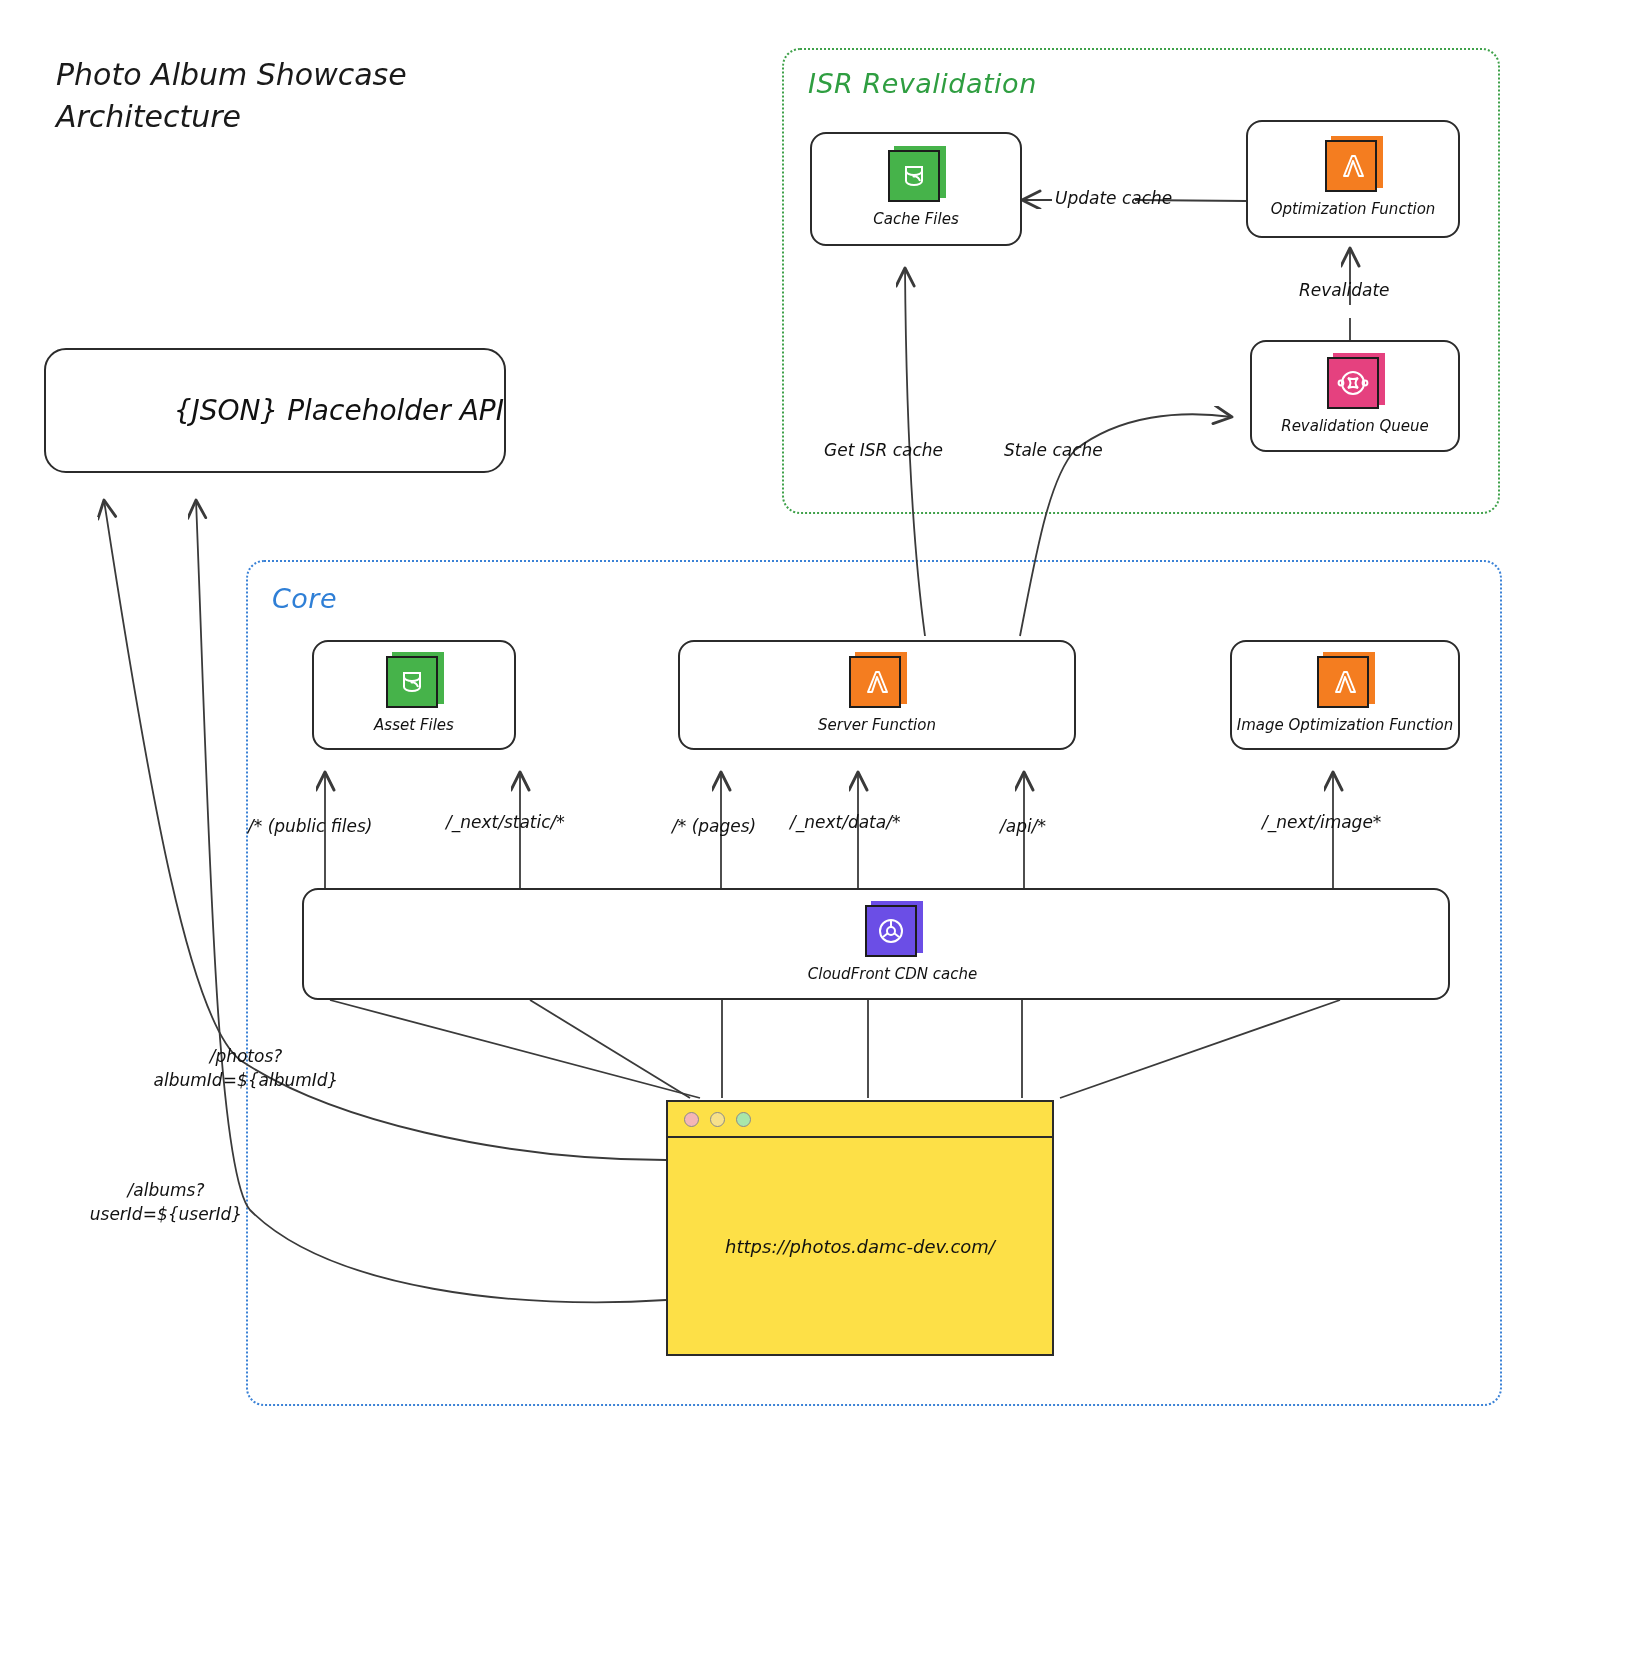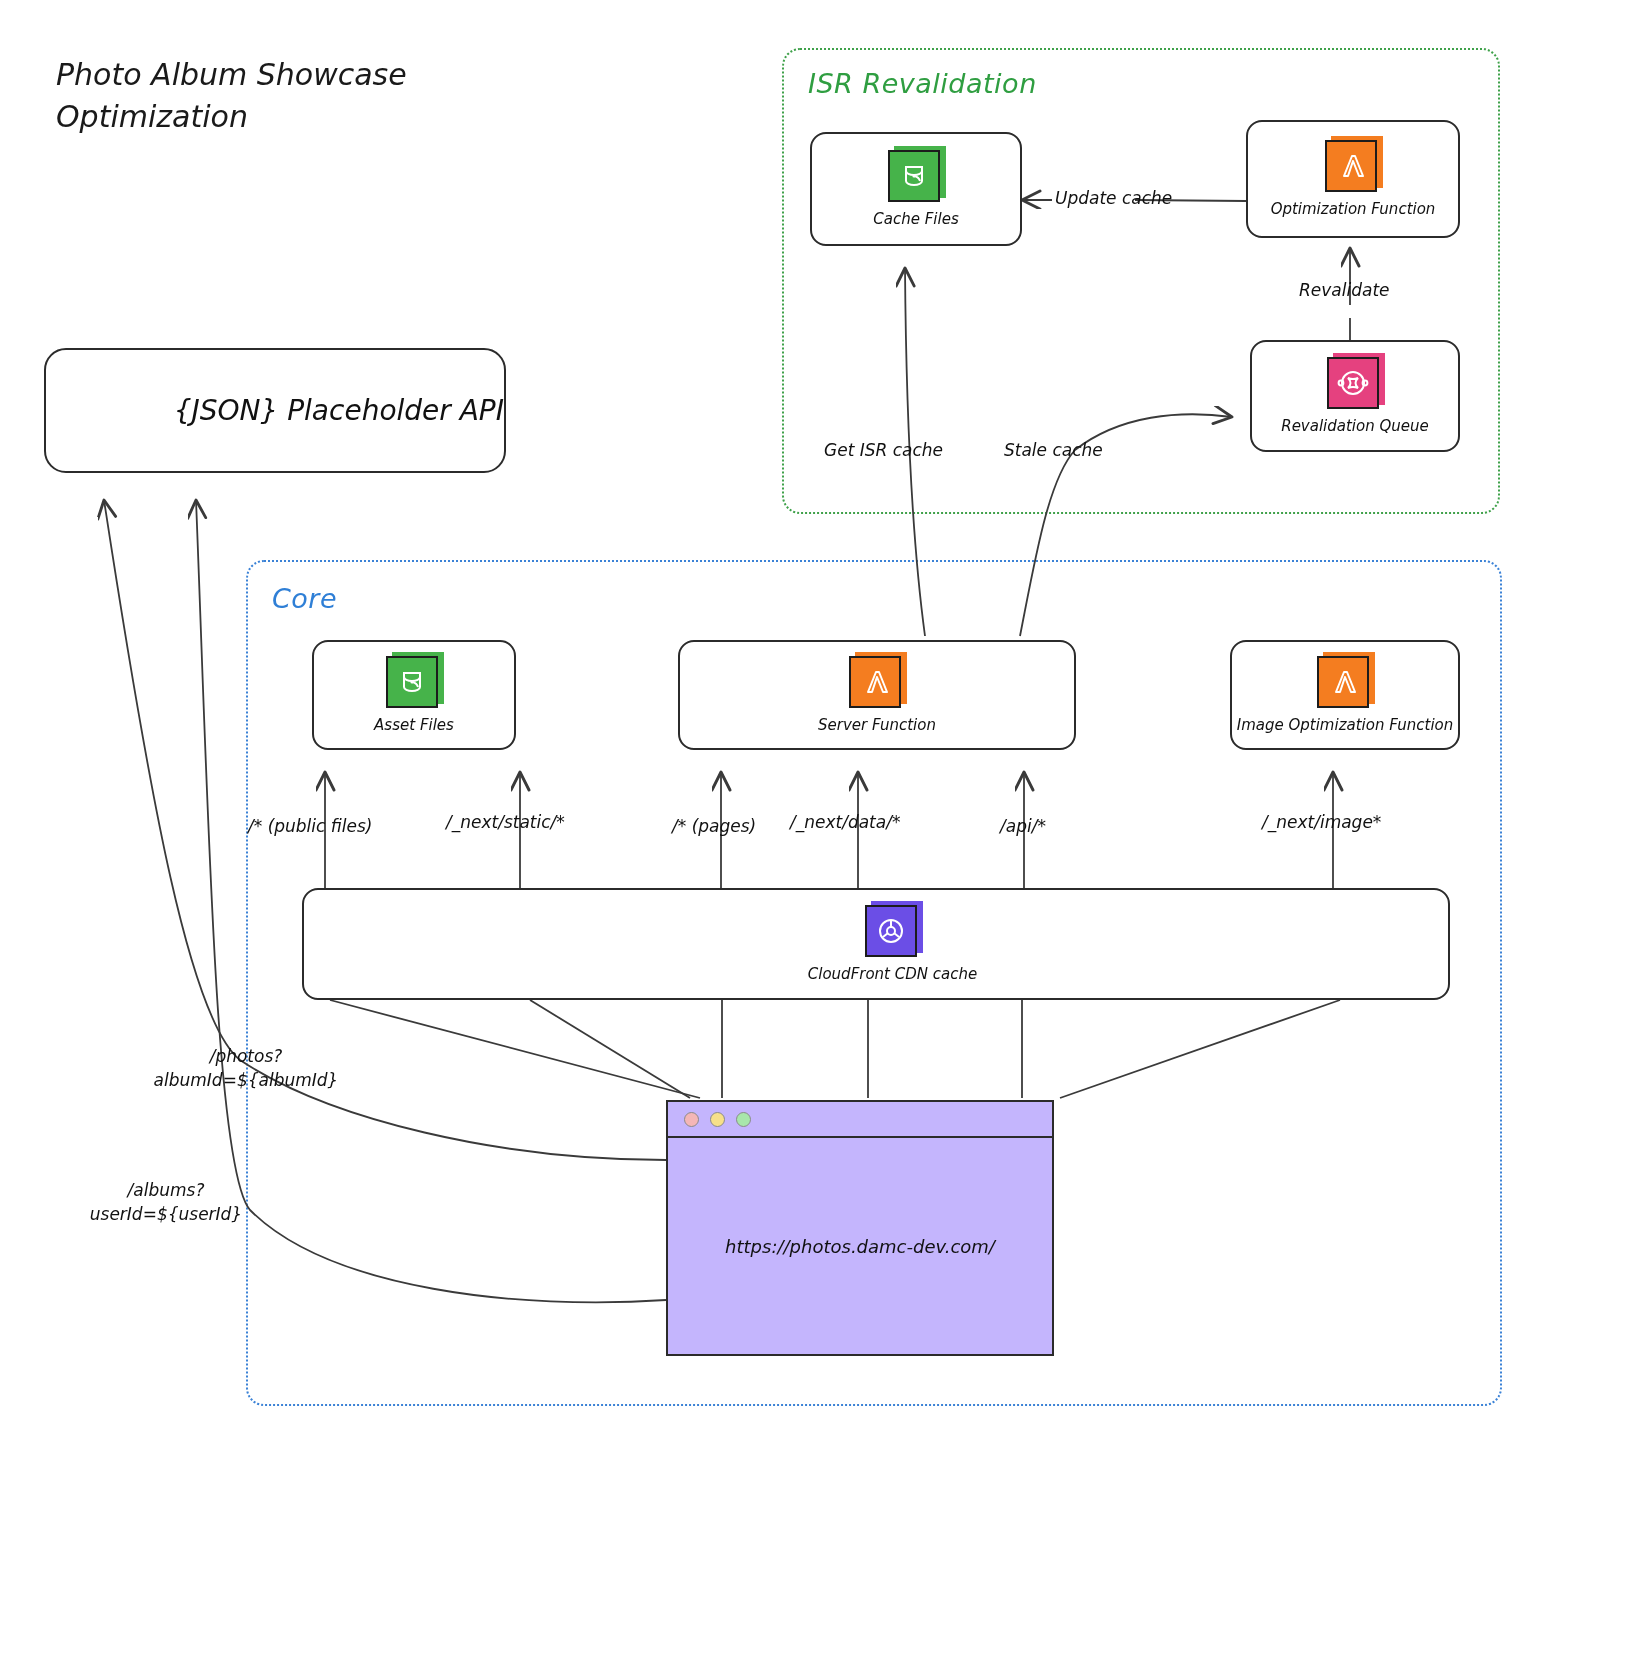--- a/index.html
+++ b/index.html
@@ -148,21 +148,21 @@
 
   
   .browser {
     position: absolute;
     left: 666px;
     top: 1100px;
     width: 388px;
     height: 256px;
     box-sizing: border-box;
     border: 2px solid #2b2b2b;
-    background: #c4b5fd;
+    background: #fde047;
   }
   .browser-bar {
     height: 34px;
     border-bottom: 2px solid #2b2b2b;
     display: flex;
     align-items: center;
     padding-left: 16px;
     gap: 11px;
   }
   .dot {
@@ -198,21 +198,21 @@
     line-height: 24px;
   }
   .edge-label.nowrap { white-space: nowrap; }
 </style>
 </head>
 <body>
 
 <div id="canvas">
 
   <div class="diagram-title">Photo Album Showcase
-Optimization</div>
+Architecture</div>
 
   <div class="group-box group-isr"></div>
   <div class="group-label group-label-isr">ISR Revalidation</div>
 
   <div class="group-box group-core"></div>
   <div class="group-label group-label-core">Core</div>
 
   <div class="api-box">
     <span class="api-box-text">{JSON} Placeholder API</span>
   </div>

